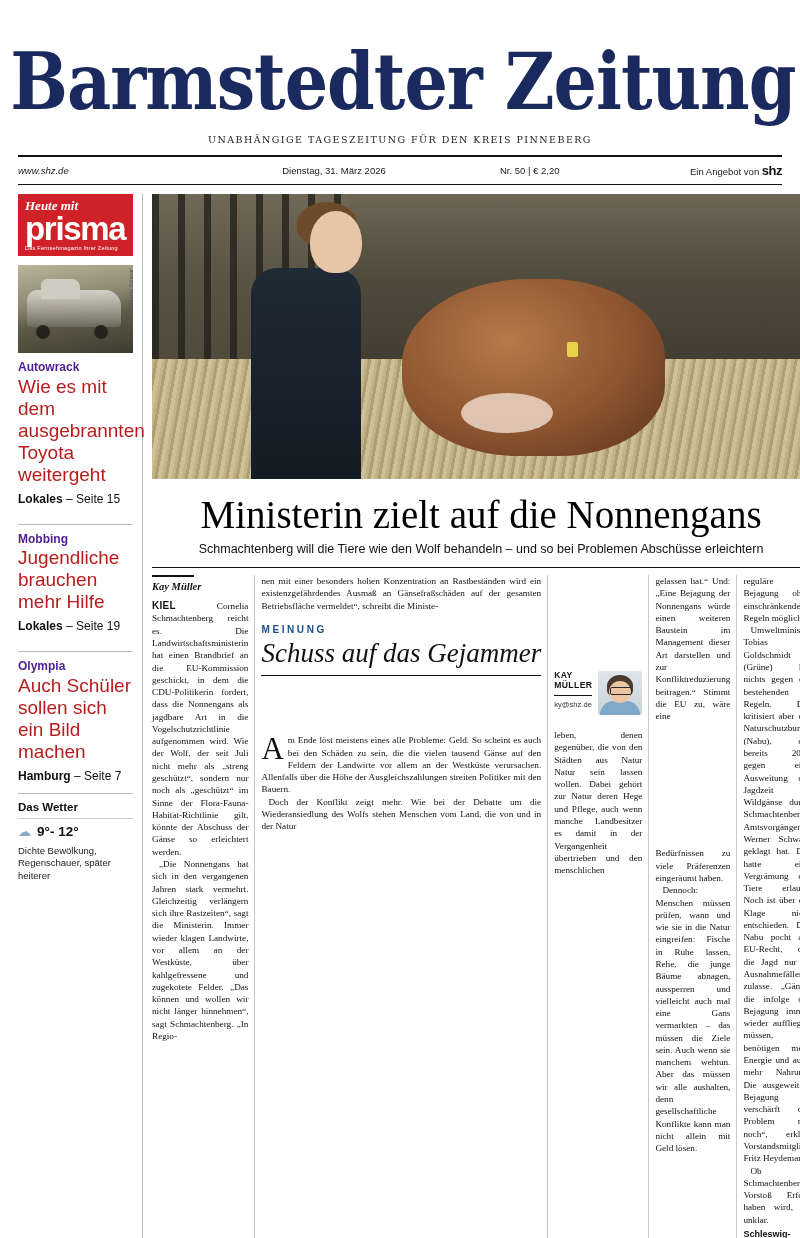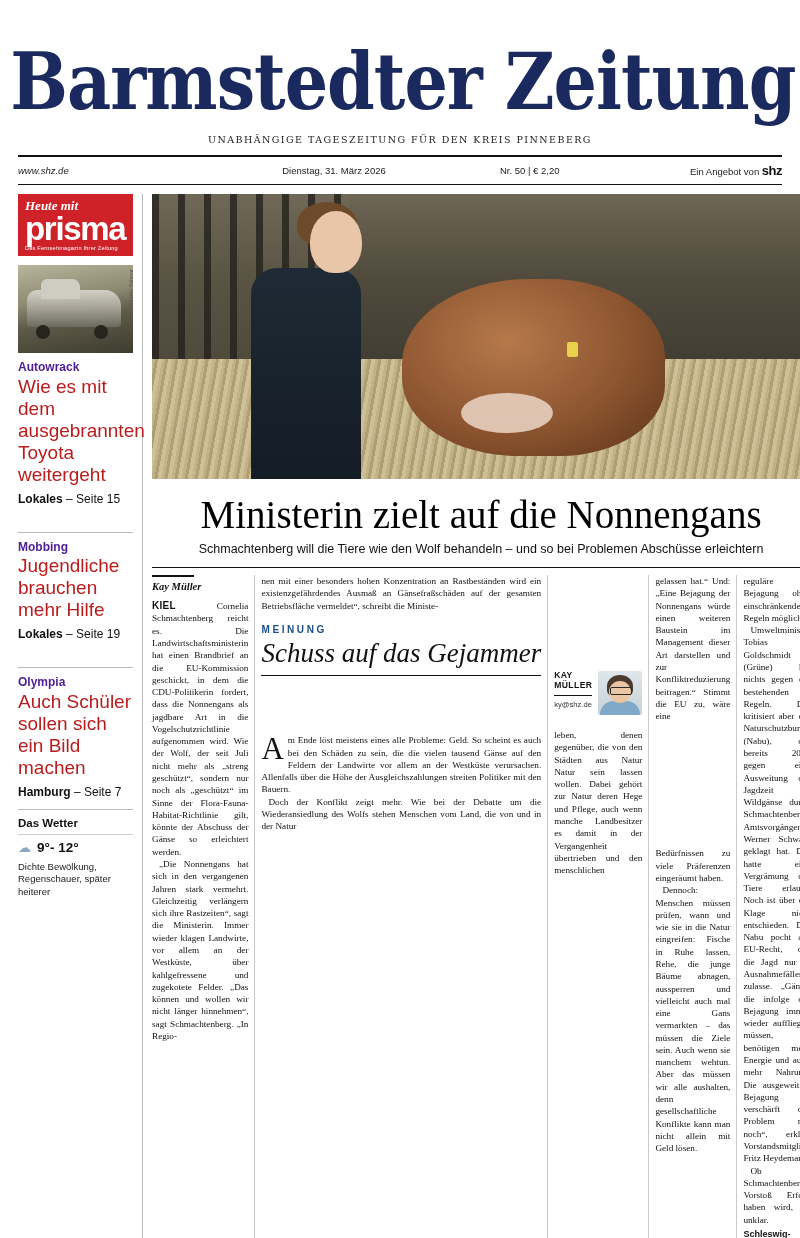--- a/index.html
+++ b/index.html
@@ -63,21 +63,21 @@
     background:#26241c;}
   .side-photo .w1{left:16%;} .side-photo .w2{left:66%;}
   .side-photo .cab{position:absolute;left:20%;top:16%;width:34%;height:22%;
     background:#cfcdc2;border-radius:6px 8px 0 0;}
   .photo-credit{
     position:absolute;right:-1px;top:4px;font-size:5px;color:#555;
     writing-mode:vertical-rl;transform:rotate(180deg);letter-spacing:.2px;
   }
 
   .teaser{padding-top:8px;}
-  .teaser + .teaser{border-top:1px solid #bbb;margin-top:26px;}
+  .teaser + .teaser{border-top:1px solid #bbb;margin-top:18px;}
   .teaser h3{margin:0;font-size:12px;font-weight:700;line-height:1.12;color:#4c1d95;}
   .teaser p{margin:1px 0 0 0;font-size:19px;line-height:1.16;font-weight:400;color:#b91c1c;}
   .teaser .ref{margin-top:6px;font-size:12px;color:#111;}
   .teaser .ref b{font-weight:700;}
 
   .weather{border-top:1px solid #bbb;margin-top:10px;padding-top:7px;}
   .weather h4{margin:0;font-size:11.5px;font-weight:700;}
   .weather .wx-line{display:flex;align-items:center;gap:6px;margin-top:5px;
     border-top:1px solid #ccc;padding-top:5px;}
   .wx-ico{font-size:13px;color:#8aa9c0;}

